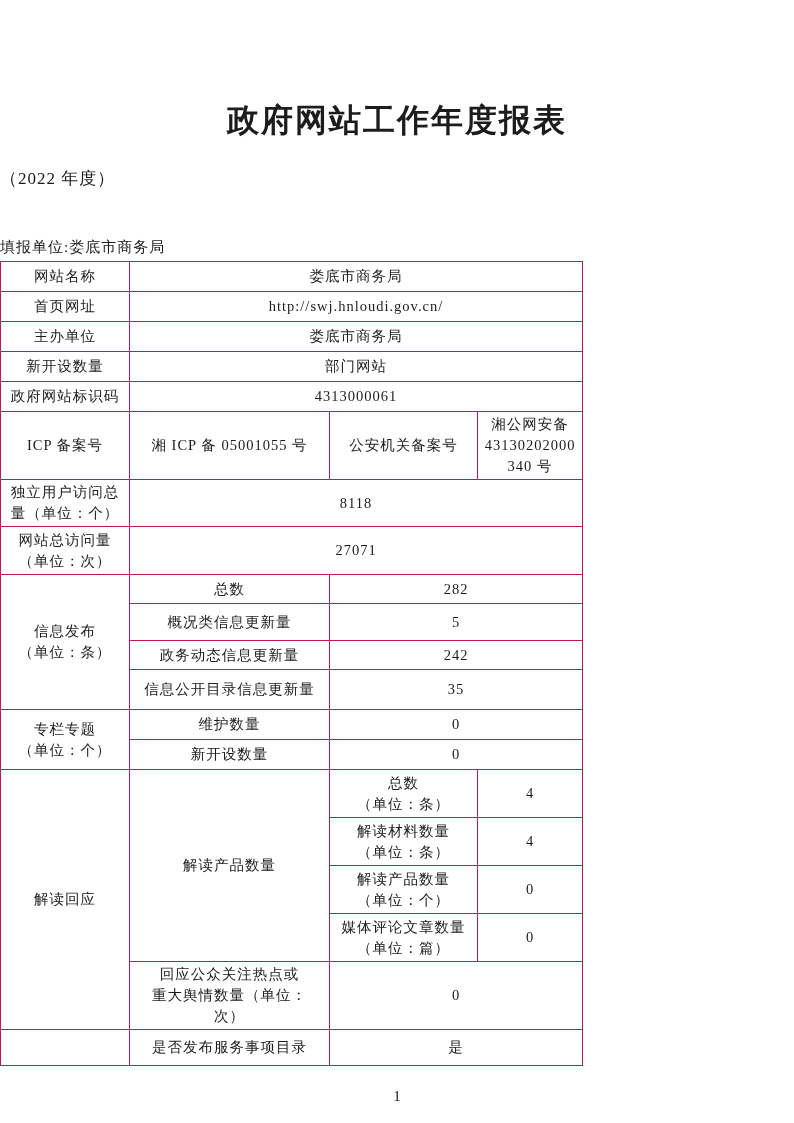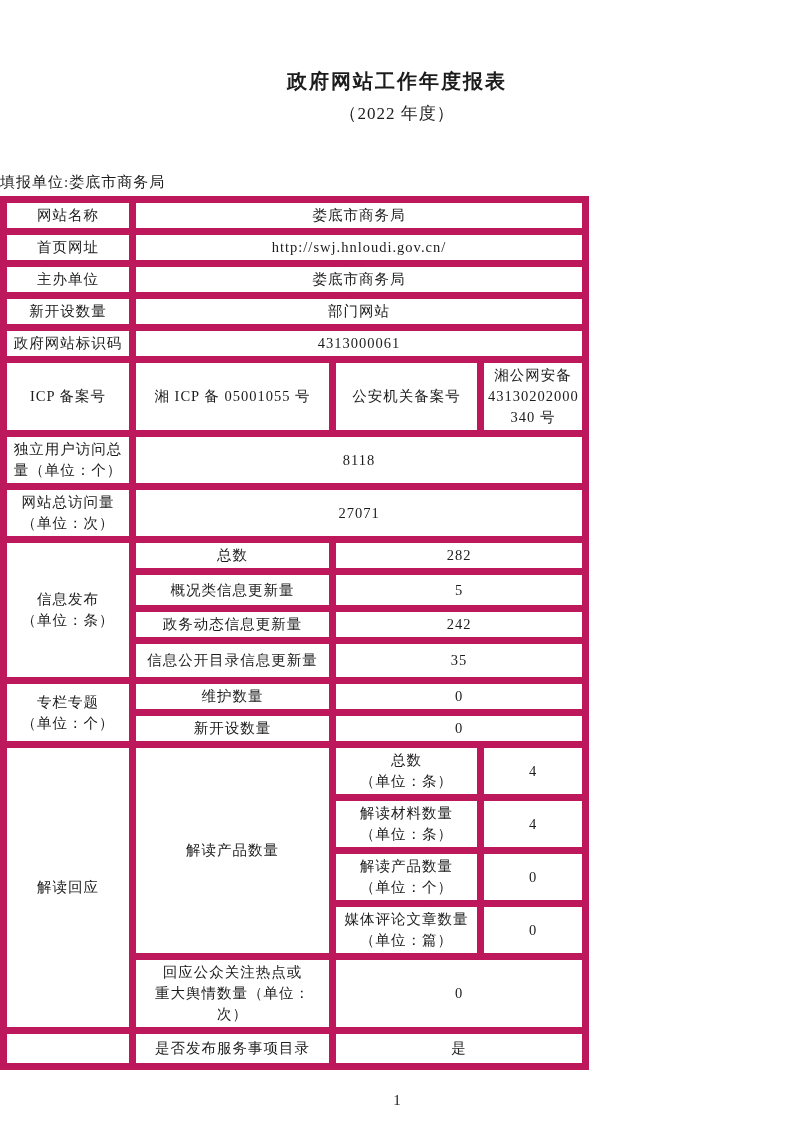--- a/index.html
+++ b/index.html
@@ -15,50 +15,51 @@
     overflow: hidden;
   }
   .sheet {
     position: relative;
     width: 794px;
     height: 1123px;
     background: #ffffff;
   }
   .doc-title {
     margin: 0;
-    padding-top: 60px;
+    padding-top: 99px;
     text-align: center;
-    font-size: 20px;
+    font-size: 32px;
     font-weight: bold;
     letter-spacing: 2px;
     line-height: 42px;
   }
   .doc-subtitle {
-    text-align: center;
+    margin-top: 26px;
+    text-align: left;
     font-size: 17px;
     letter-spacing: 1px;
     line-height: 24px;
   }
   .table-area {
     width: 582px;
   }
   .reporting-unit {
     margin-top: 46px;
     font-size: 15px;
     letter-spacing: 1px;
     line-height: 20px;
   }
   table.report {
     border-collapse: collapse;
     table-layout: fixed;
     width: 582px;
     margin-top: 4px;
   }
   table.report td {
-    border: 7px solid #be185d;
+    border: 1px solid #be185d;
     text-align: center;
     vertical-align: middle;
     font-size: 14.5px;
     line-height: 21px;
     letter-spacing: 1px;
     padding: 2px 4px;
     white-space: pre-line;
     overflow: hidden;
   }
   .page-number {

